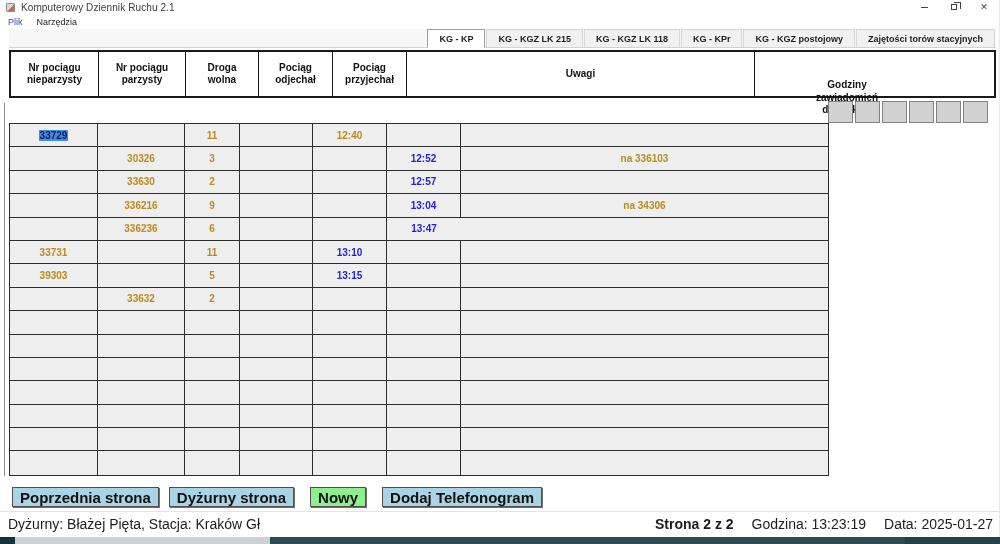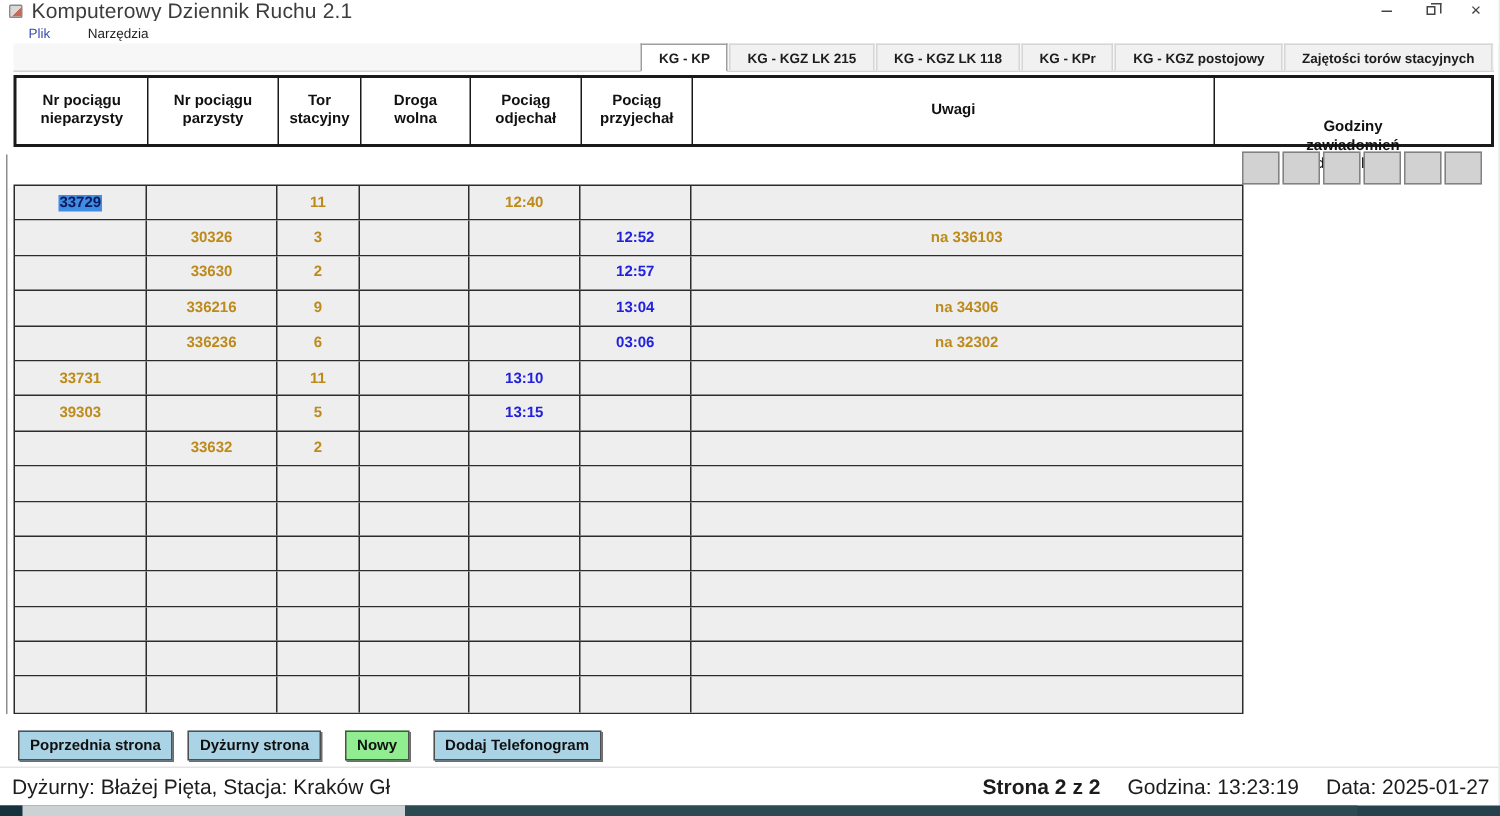--- a/index.html
+++ b/index.html
@@ -6,34 +6,34 @@
   html,body { width:1000px; height:544px; overflow:hidden; background:#fff;
               font-family:"Liberation Sans", sans-serif; }
   .app { position:relative; width:1000px; height:544px; background:#fff;
          border-right:1px solid #e9e9e9; }
 
   
   .titlebar { position:absolute; top:0; left:0; width:100%; height:14px;
               display:flex; align-items:center; background:#fff; }
   .appicon { width:9px; height:9px; margin-left:6px; border:1px solid #8a8a8a;
              background:linear-gradient(135deg,#d9d9d9 55%,#c46a5a 55%); border-radius:1px; }
-  .apptitle { font-size:14px; color:#3c3c3c; margin-left:6px; letter-spacing:.1px; }
+  .apptitle { font-size:10px; color:#3c3c3c; margin-left:6px; letter-spacing:.1px; }
   .wincontrols { margin-left:auto; display:flex; align-items:center; height:100%; }
   .winbtn { width:30px; height:14px; display:flex; align-items:center; justify-content:center;
             color:#444; font-size:9px; cursor:default; }
   .minglyph { display:block; width:7px; border-bottom:1px solid #444; }
   .restglyph { position:relative; display:block; width:6px; height:6px; border:1px solid #444; background:#fff; }
   .restglyph::before { content:""; position:absolute; top:-3px; left:2px; width:6px; height:6px;
                        border:1px solid #444; border-bottom:none; border-left:none; }
   .closeglyph { font-size:9px; line-height:9px; color:#444; }
 
   
   .menubar { position:absolute; top:14px; left:0; width:100%; height:15px;
              display:flex; align-items:center; gap:14px; padding-left:8px; background:#fff; }
-  .menuitem { font-size:9px; color:#1f1f1f;margin-left:11px; }
+  .menuitem { font-size:9px; color:#1f1f1f; }
   .menuitem.first { color:#3c4fae; }
 
   
   .tabstrip { position:absolute; top:29px; left:9px; width:987px; height:19px;
               display:flex; align-items:flex-end; background:#f7f7f7;
               border-bottom:1px solid #d2d2d2;justify-content:flex-end; }
   .tab { height:18px; display:flex; align-items:center; padding:0 11px;
          font-size:9px; font-weight:bold; color:#1d1d1d; background:#f1f1f1;
          border:1px solid #d6d6d6; border-bottom:none; margin-right:1px; }
   .tab.active { height:19px; background:#fff; border:1px solid #9f9f9f;
@@ -60,21 +60,21 @@
            border-right:1px solid #2c2c2c; font-size:10px; font-weight:bold; color:#222;
            overflow:hidden; }
   .tcell:last-child { border-right:none; }
   .c-gold { color:var(--gold); }
   .c-blue { color:var(--blue); }
   .selspan { background:var(--selection); color:#0e1a5b; padding:0 1px; }
 
   
   .btnrow { position:absolute; top:487px; left:12px; display:flex; gap:10px; }
   .btn { height:20px; display:inline-flex; align-items:center; justify-content:center;
-         padding:0 7px; font-size:10px; font-weight:bold; color:#101010;
+         padding:0 7px; font-size:15px; font-weight:bold; color:#101010;
          border:1px solid #4f4f4f; box-shadow:1px 1px 0 0 #6e6e6e; cursor:default; }
   .btn.blue { background:var(--btnBlue); }
   .btn.green { background:var(--btnGreen); margin:0 6px; }
 
   
   .statussep { position:absolute; top:511px; left:0; width:100%; height:1px; background:#e4e4e4; }
   .statusbar { position:absolute; top:517px; left:0; width:100%; height:14px;
                display:flex; align-items:center; font-size:14px; color:#1c1c1c;text-align:center; }
   .status-left { margin-left:8px; }
   .status-right { margin-left:auto; margin-right:6px; display:flex; gap:18px; }
@@ -119,22 +119,20 @@
       <div class="tab">KG - KPr</div>
       <div class="tab">KG - KGZ postojowy</div>
       <div class="tab">Zajętości torów stacyjnych</div>
     </div>
 
   <div class="thead">
       <div class="hcell" style="width: 88px;">Nr pociągu
 nieparzysty</div>
       <div class="hcell" style="width: 87px;">Nr pociągu
 parzysty</div>
-      <div class="hcell" style="width: 55px;">Tor
-stacyjny</div>
       <div class="hcell" style="width: 73px;">Droga
 wolna</div>
       <div class="hcell" style="width: 74px;">Pociąg
 odjechał</div>
       <div class="hcell" style="width: 74px;">Pociąg
 przyjechał</div>
       <div class="hcell" style="width: 348px;">Uwagi</div>
       <div class="hcell" style="width: 184px; margin-top: 46px;">Godziny
 zawiadomień
 dróżników</div>
@@ -219,24 +217,21 @@
         <div class="tcell" style="width: 88px;"></div>
         <div class="tcell c-gold" style="width: 87px;">
           <span>336236</span>
         </div>
         <div class="tcell c-gold" style="width: 55px;">
           <span>6</span>
         </div>
         <div class="tcell" style="width: 73px;"></div>
         <div class="tcell" style="width: 74px;"></div>
         <div class="tcell c-blue" style="width: 74px;">
-          <span>03:06</span>
-        </div>
-        <div class="tcell c-gold" style="width: 367px;">
-          <span>na 32302</span>
+          <span>13:47</span>
         </div>
       </div>
       <div class="trow">
         <div class="tcell c-gold" style="width: 88px;">
           <span>33731</span>
         </div>
         <div class="tcell" style="width: 87px;"></div>
         <div class="tcell c-gold" style="width: 55px;">
           <span>11</span>
         </div>

